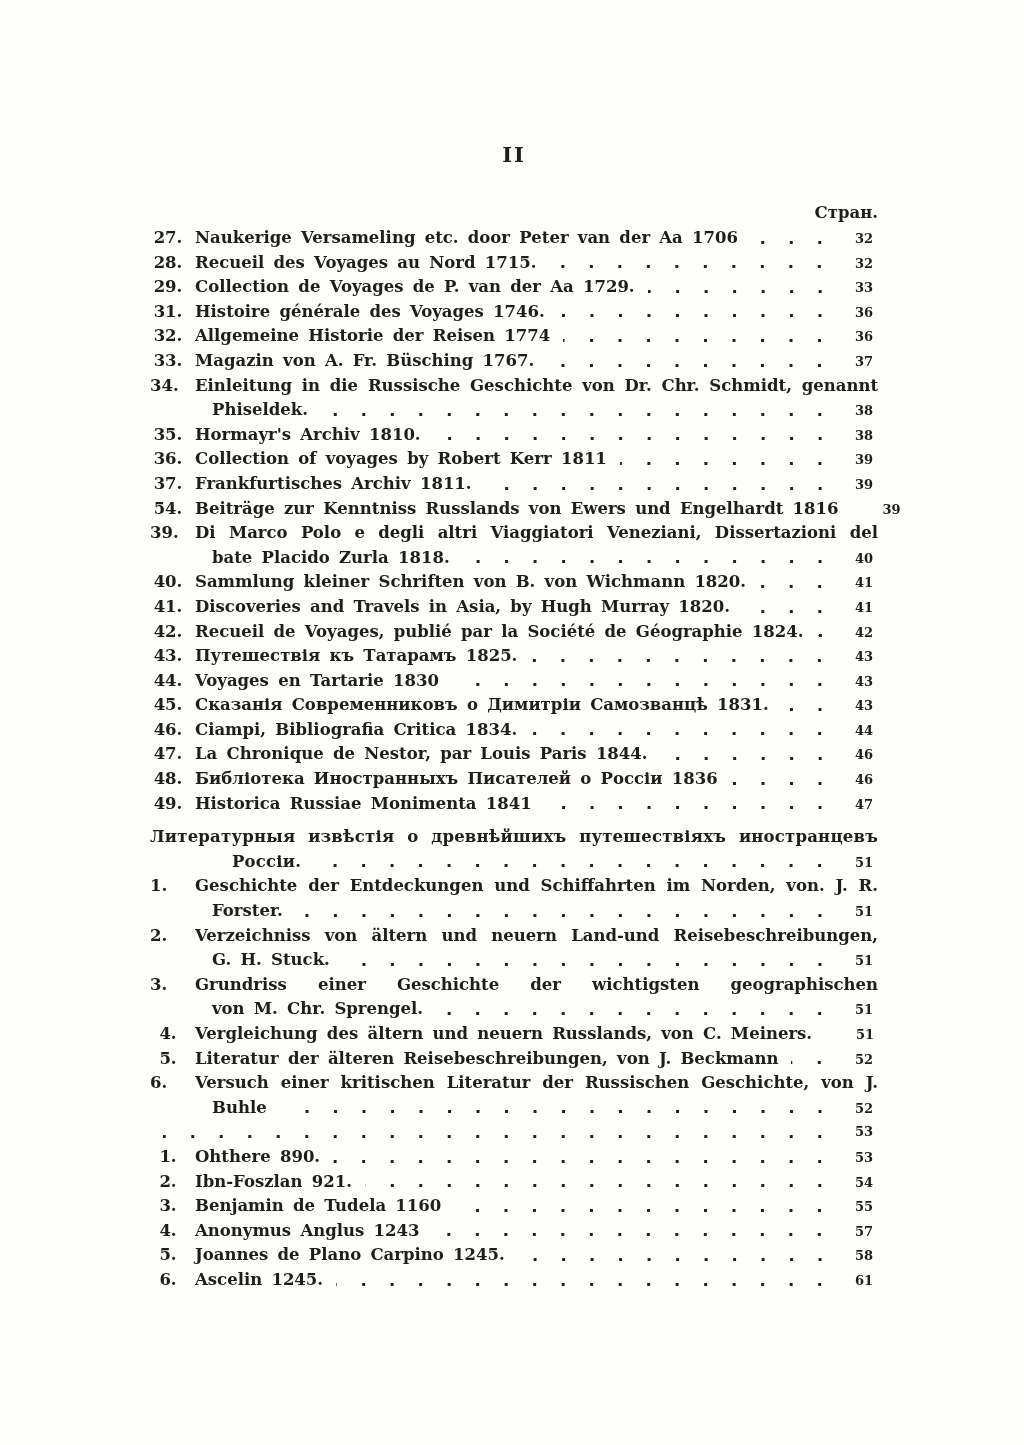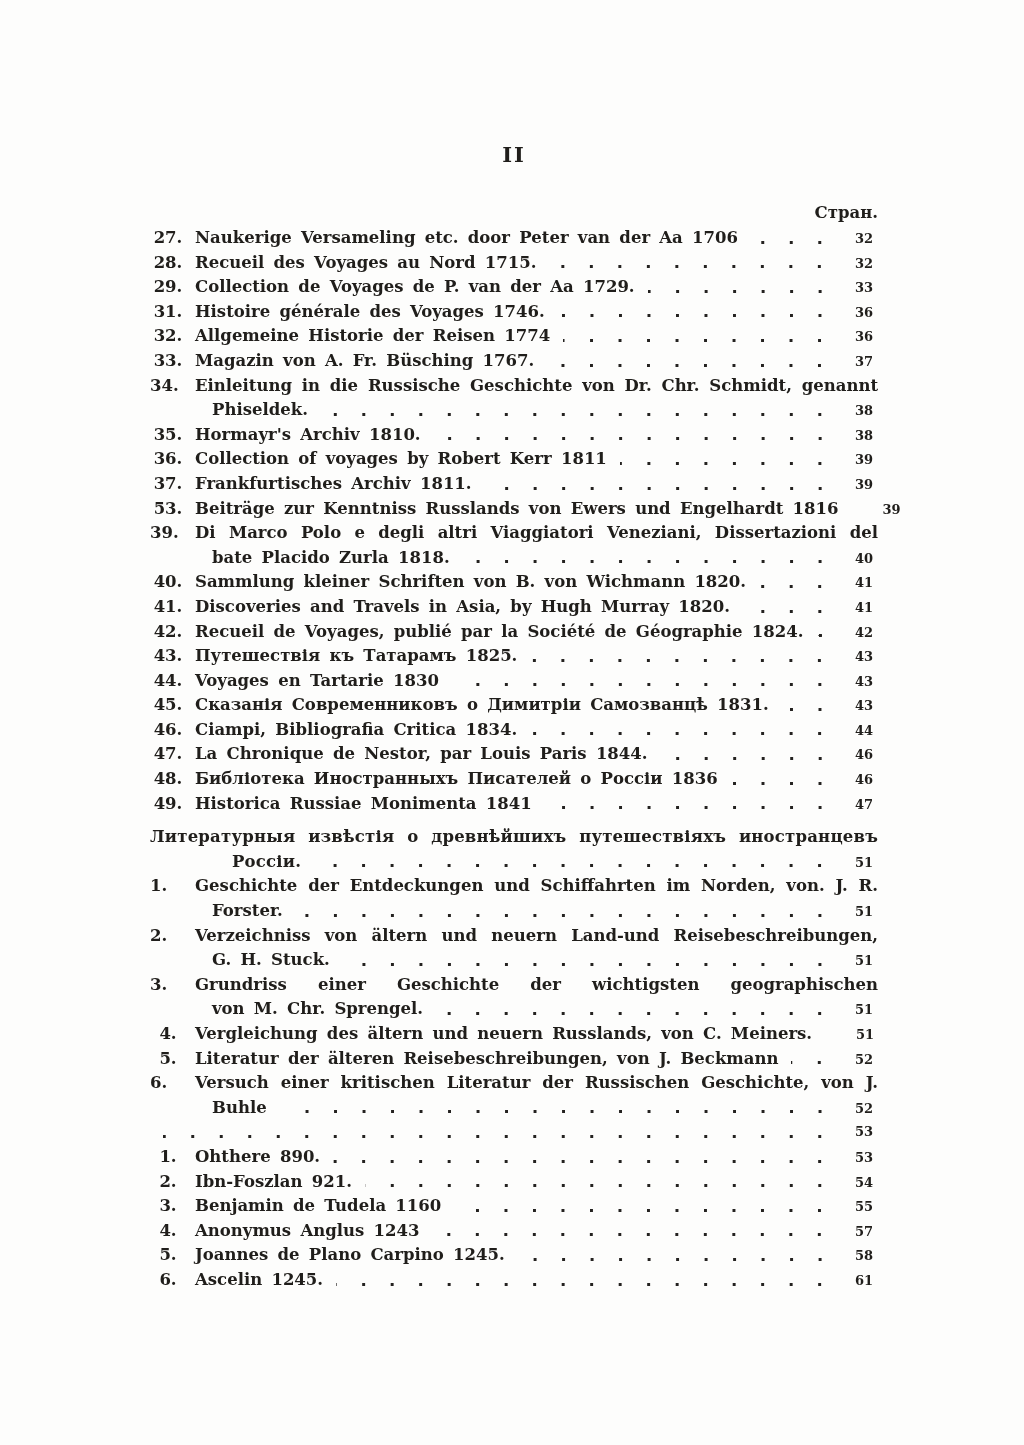--- a/index.html
+++ b/index.html
@@ -165,21 +165,21 @@
         <div class="entry">
           <div class="line last">
             <span class="num">37.</span>
             <span class="txt">Frankfurtisches Archiv 1811.</span>
             <span class="dots"></span>
             <span class="pg">39</span>
           </div>
         </div>
         <div class="entry">
           <div class="line last">
-            <span class="num">53.</span>
+            <span class="num">54.</span>
             <span class="txt">Beiträge zur Kenntniss Russlands von Ewers und Engelhardt 1816</span>
             <span class="dots"></span>
             <span class="pg">39</span>
           </div>
         </div>
         <div class="entry">
           <div class="line full"><span class="num">39.</span><span class="txt">Di Marco Polo e degli altri Viaggiatori Veneziani, Dissertazioni del Ab-</span></div>
           <div class="line cont last">
             <span class="txt">bate Placido Zurla 1818.</span>
             <span class="dots"></span>

